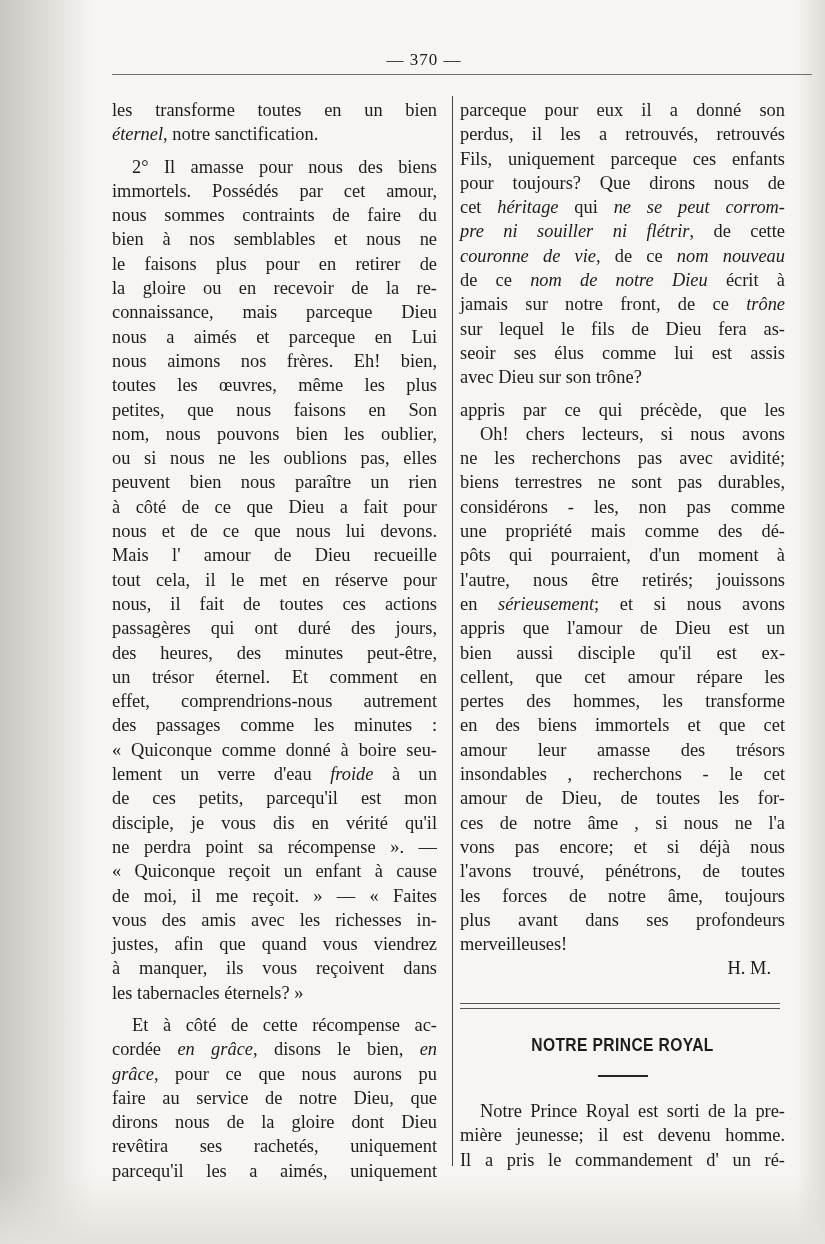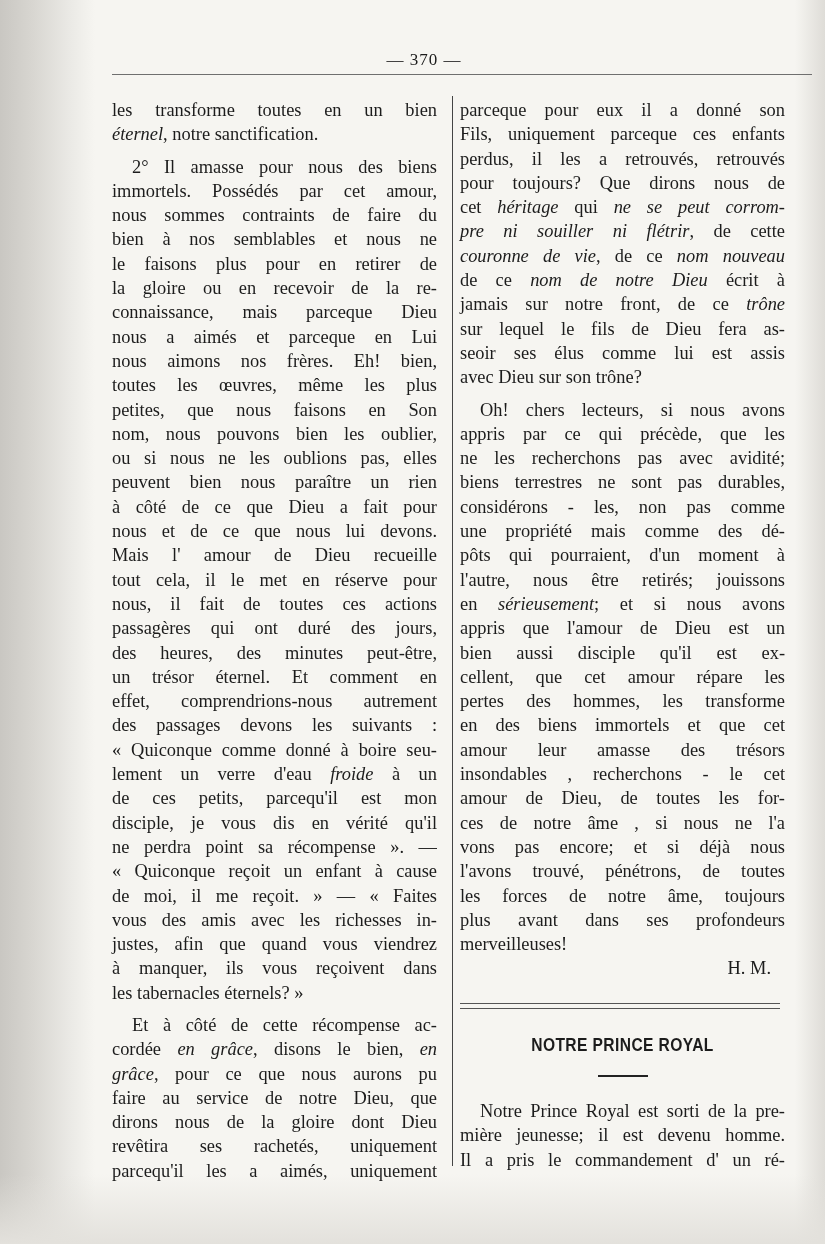--- a/index.html
+++ b/index.html
@@ -94,21 +94,21 @@
     <div class="line ">peuvent bien nous paraître un rien</div>
     <div class="line ">à côté de ce que Dieu a fait pour</div>
     <div class="line ">nous et de ce que nous lui devons.</div>
     <div class="line ">Mais l' amour de Dieu recueille</div>
     <div class="line ">tout cela, il le met en réserve pour</div>
     <div class="line ">nous, il fait de toutes ces actions</div>
     <div class="line ">passagères qui ont duré des jours,</div>
     <div class="line ">des heures, des minutes peut-être,</div>
     <div class="line ">un trésor éternel. Et comment en</div>
     <div class="line ">effet, comprendrions-nous autrement</div>
-    <div class="line ">des passages devons les suivants :</div>
+    <div class="line ">des passages comme les minutes :</div>
     <div class="line ">« Quiconque comme donné à boire seu-</div>
     <div class="line ">lement un verre d'eau <i>froide</i> à un</div>
     <div class="line ">de ces petits, parcequ'il est mon</div>
     <div class="line ">disciple, je vous dis en vérité qu'il</div>
     <div class="line ">ne perdra point sa récompense ». —</div>
     <div class="line ">« Quiconque reçoit un enfant à cause</div>
     <div class="line ">de moi, il me reçoit. » — « Faites</div>
     <div class="line ">vous des amis avec les richesses in-</div>
     <div class="line ">justes, afin que quand vous viendrez</div>
     <div class="line ">à manquer, ils vous reçoivent dans</div>
@@ -119,34 +119,34 @@
     <div class="line "><i>grâce</i>, pour ce que nous aurons pu</div>
     <div class="line ">faire au service de notre Dieu, que</div>
     <div class="line ">dirons nous de la gloire dont Dieu</div>
     <div class="line ">revêtira ses rachetés, uniquement</div>
     <div class="line ">parcequ'il les a aimés, uniquement</div>
   </div>
 
 <div class="col col-right">
   <div id="right-col-lines">
       <div class="line ">parceque pour eux il a donné son</div>
+      <div class="line ">perdus, il les a retrouvés, retrouvés</div>
       <div class="line ">Fils, uniquement parceque ces enfants</div>
-      <div class="line ">perdus, il les a retrouvés, retrouvés</div>
       <div class="line ">pour toujours? Que dirons nous de</div>
       <div class="line ">cet <i>héritage</i> qui <i>ne se peut corrom-</i></div>
       <div class="line "><i>pre ni souiller ni flétrir</i>, de cette</div>
       <div class="line "><i>couronne de vie</i>, de ce <i>nom nouveau</i></div>
       <div class="line ">de ce <i>nom de notre Dieu</i> écrit à</div>
       <div class="line ">jamais sur notre front, de ce <i>trône</i></div>
       <div class="line ">sur lequel le fils de Dieu fera as-</div>
       <div class="line ">seoir ses élus comme lui est assis</div>
       <div class="line last">avec Dieu sur son trône?</div>
       <div class="para-gap"></div>
+      <div class="line ">appris par ce qui précède, que les</div>
       <div class="line indent">Oh! chers lecteurs, si nous avons</div>
-      <div class="line ">appris par ce qui précède, que les</div>
       <div class="line ">ne les recherchons pas avec avidité;</div>
       <div class="line ">biens terrestres ne sont pas durables,</div>
       <div class="line ">considérons - les, non pas comme</div>
       <div class="line ">une propriété mais comme des dé-</div>
       <div class="line ">pôts qui pourraient, d'un moment à</div>
       <div class="line ">l'autre, nous être retirés; jouissons</div>
       <div class="line ">en <i>sérieusement</i>; et si nous avons</div>
       <div class="line ">appris que l'amour de Dieu est un</div>
       <div class="line ">bien aussi disciple qu'il est ex-</div>
       <div class="line ">cellent, que cet amour répare les</div>

